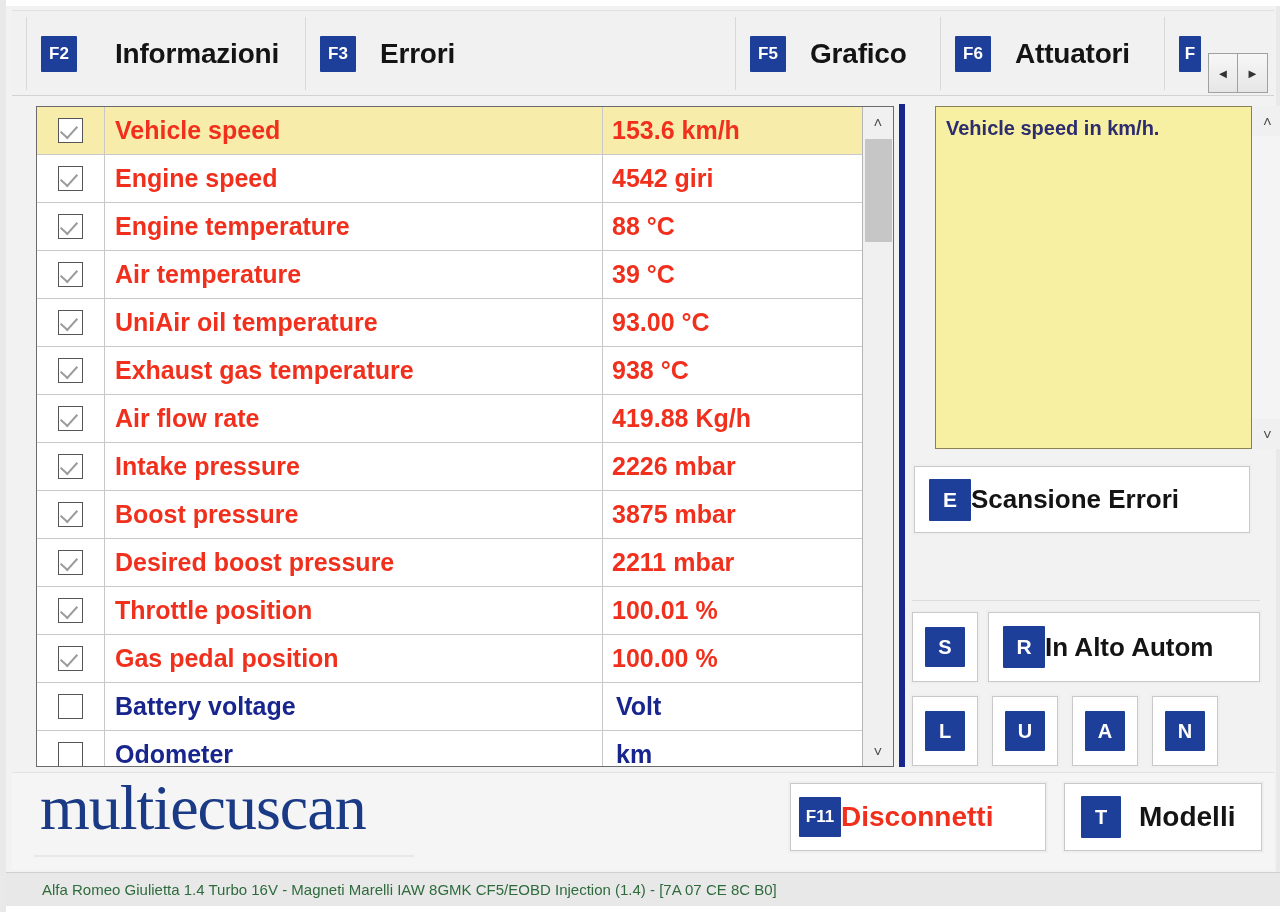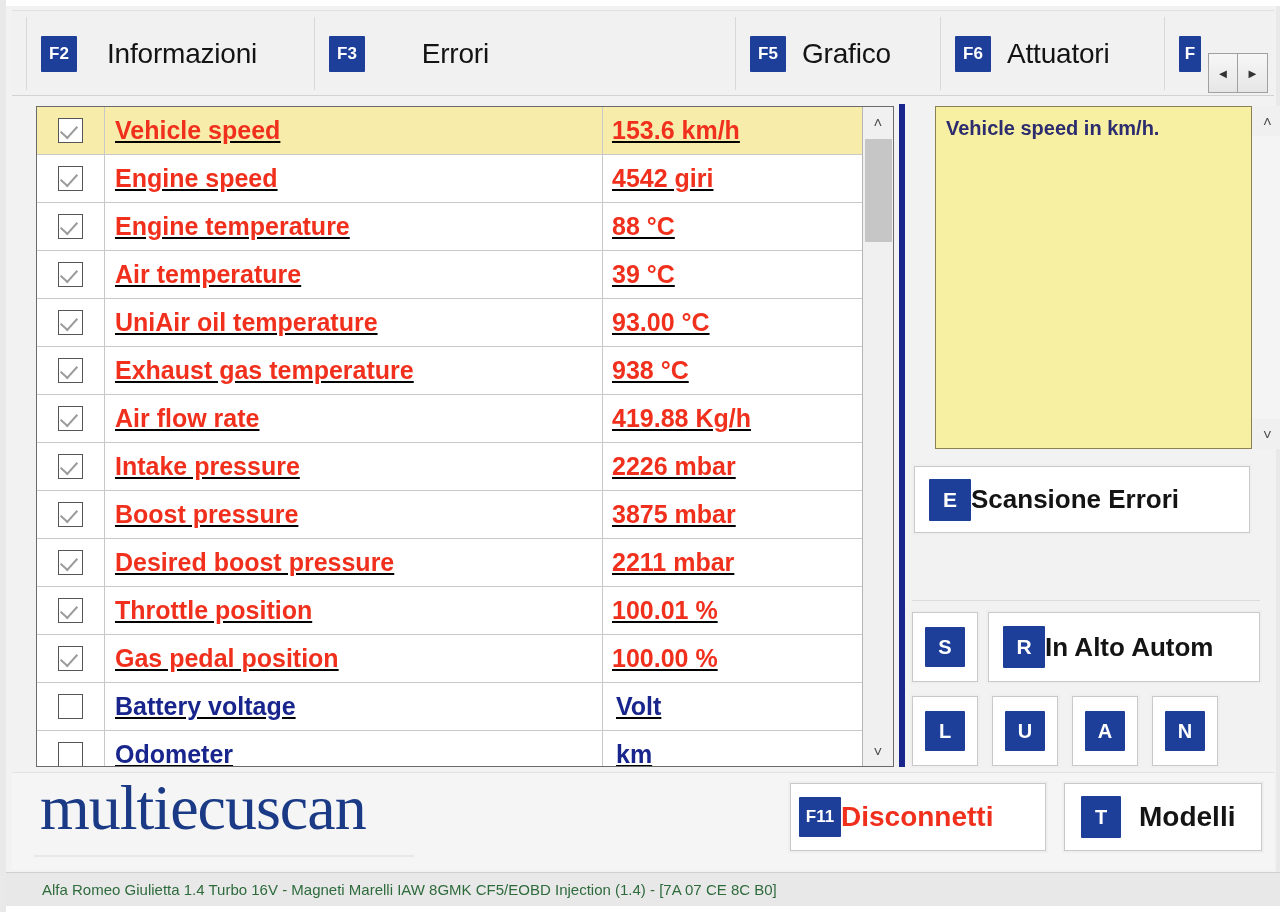--- a/index.html
+++ b/index.html
@@ -55,23 +55,23 @@
     color:#ffffff;
     font-weight:bold;
     text-align:center;
     border-radius:1px;
     flex:0 0 auto;
   }
   .tab .fkey{
     width:36px;height:36px;line-height:36px;font-size:17px;
   }
   .tab .tlabel{
-    margin-left:16px;
+    margin-left:24px;
     font-size:28px;
-    font-weight:normal;
+    font-weight:bold;
     color:#141414;
     letter-spacing:-0.2px;
   }
   .tab.partial .fkey{width:22px;overflow:hidden;}
 
   
   #tabscroll{
     position:absolute;right:6px;top:42px;
     width:60px;height:40px;
     display:flex;
@@ -87,21 +87,20 @@
   #tabscroll div+div{border-left:none;}
 
   
   #gridwrap{
     position:absolute;left:30px;top:106px;
     width:858px;height:661px;
     box-sizing:border-box;
     border:1px solid #6b6b6b;
     background:#ffffff;
     overflow:hidden;
-    text-decoration:underline;
   }
   .row{
     position:relative;
     height:48px;
     box-sizing:border-box;
     border-bottom:1px solid #c8c8c8;
     display:flex;align-items:center;
     background:#ffffff;
   }
   .row.sel{background:#f7ecaa;}
@@ -290,21 +289,21 @@
 <body>
 
 <div id="app">
   <div class="frame-edge-top"></div>
 
   <div id="tabbar">
     <div class="tab" id="tab0" style="left:14px;width:265px;gap:14px;">
       <span class="fkey">F2</span>
       <span class="tlabel">Informazioni</span>
     </div>
-    <div class="tab" id="tab1" style="left:302px;width:175px;justify-content:space-between;">
+    <div class="tab" id="tab1" style="left:293px;width:175px;">
       <span class="fkey">F3</span>
       <span class="tlabel">Errori</span>
     </div>
     <div class="tab" id="tab3" style="left:723px;width:190px;">
       <span class="fkey">F5</span>
       <span class="tlabel">Grafico</span>
     </div>
     <div class="tab" id="tab4" style="left:928px;width:210px;">
       <span class="fkey">F6</span>
       <span class="tlabel">Attuatori</span>

